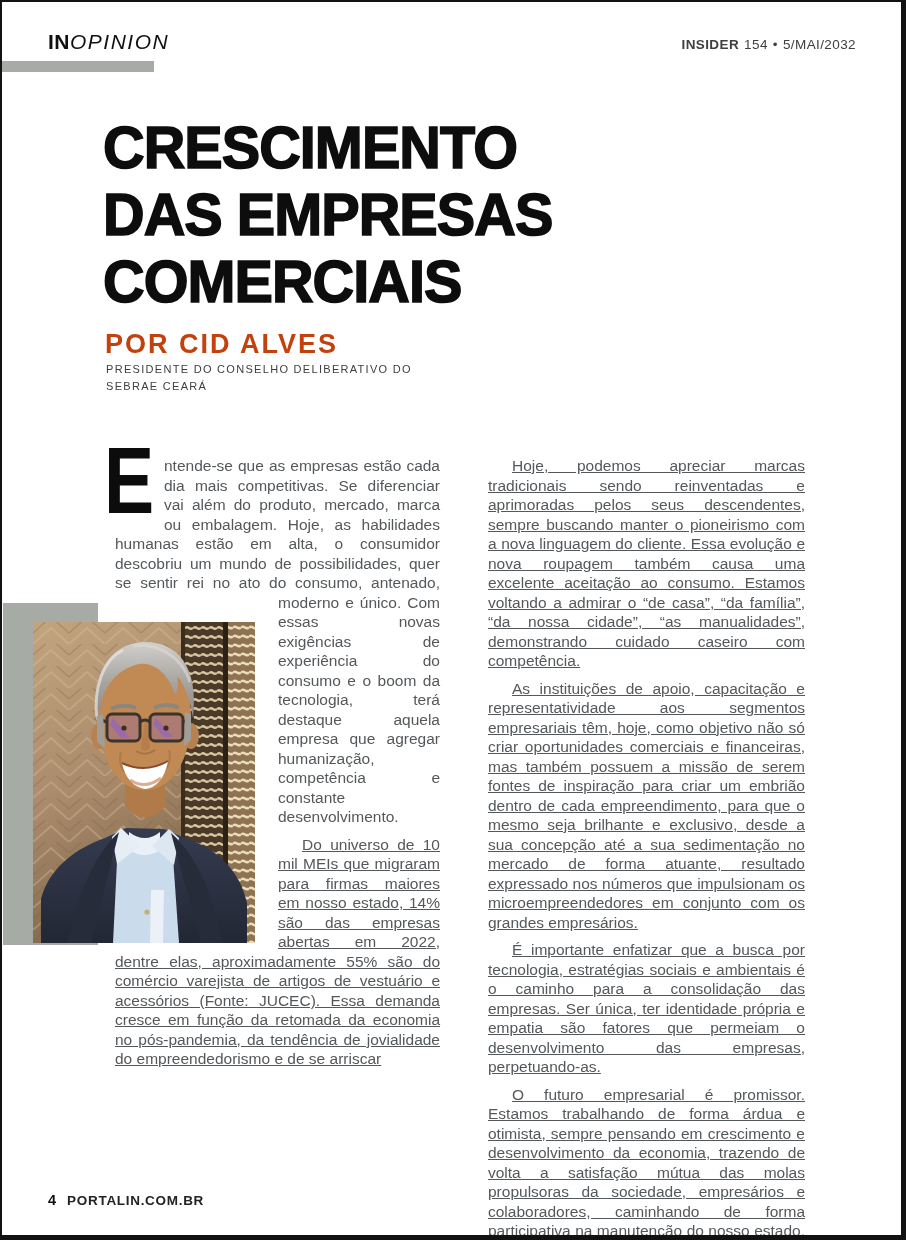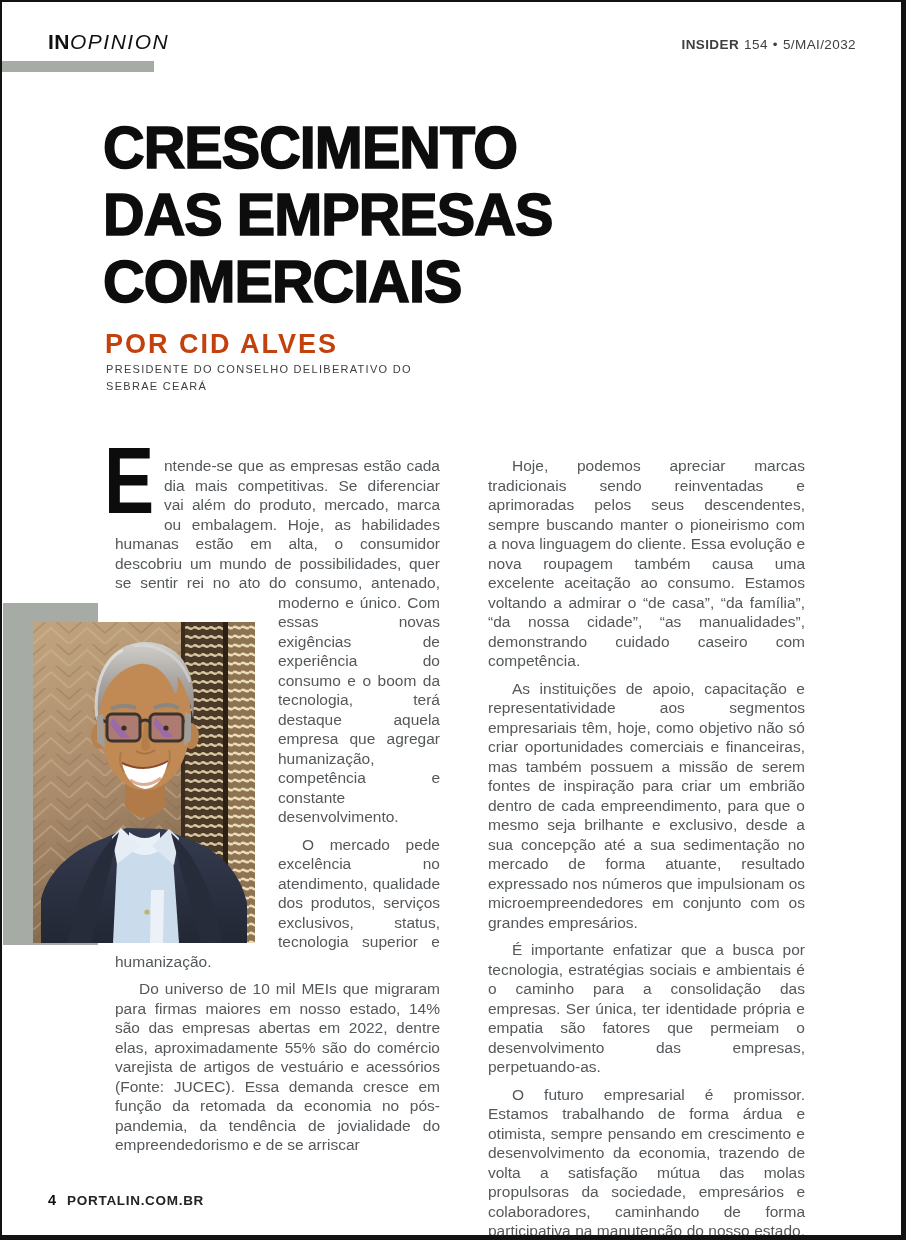--- a/index.html
+++ b/index.html
@@ -20,21 +20,21 @@
   
   .title{position:absolute;left:103px;top:114px;font-weight:bold;font-size:60px;line-height:67px;color:#0d0d0d;letter-spacing:-1px;-webkit-text-stroke:1.6px #0d0d0d;transform:scaleX(.96);transform-origin:left top;}
   .byline{position:absolute;left:105px;top:329px;font-size:27px;font-weight:bold;letter-spacing:2px;color:#c2410c;}
   .role{position:absolute;left:106px;top:361px;width:312px;font-size:11px;line-height:17px;letter-spacing:1.3px;color:#3d4043;}
 
   
   .col{position:absolute;top:448px;font-size:15.5px;line-height:19.5px;color:#54585b;text-align:justify;hyphens:auto;-webkit-hyphens:auto;}
   .col-left{left:107px;width:341px;}
   .col-right{left:480px;width:333px;}
   .col p{margin:8px;}
-  .indent{text-indent:24px;}
+  .indent{text-indent:24px;text-decoration:underline;}
 
   
   .photo-float{
     float:left;width:171px;height:511px;position:relative;
     shape-outside: polygon(0 0, 57px 0, 57px 74px, 0 74px, 0 155px, 171px 155px, 171px 497px, 0 497px);
   }
   .dropcap{position:absolute;left:-3px;top:-14px;font-size:94px;line-height:1;font-weight:bold;color:#0c0c0c;transform:scaleX(.8);transform-origin:left top;}
   .photo-assembly{position:absolute;left:-104px;top:155px;width:255px;height:342px;}
   .gray-rect{position:absolute;left:0;top:0;width:95px;height:342px;background:#a7aba6;}
   .photo{position:absolute;left:30px;top:19px;width:222px;height:321px;}
@@ -163,21 +163,20 @@
           <path d="M64 98 C56 44 84 20 112 20 C144 20 166 44 160 96 C157 76 150 60 144 54 C146 64 144 70 142 72 C134 48 118 40 106 42 C86 46 70 64 68 84 C66 88 65 93 64 98 Z" fill="url(#hairg)"></path>
           <path d="M64 98 C60 66 70 38 90 28" stroke="#e8e6e2" stroke-width="3" fill="none" opacity="0.7"></path>
           <path d="M100 24 C120 20 148 32 157 60" stroke="#dddad6" stroke-width="3" fill="none" opacity="0.6"></path>
           <path d="M64 94 L64 120 L72 126 L70 92 Z" fill="#a19d98"></path>
           <path d="M158 92 L158 118 L151 124 L152 90 Z" fill="#a19d98"></path>
         </svg>
       </div>
     </div>
   </div>
   <p class="body-p"><span>ntende-se que as empresas estão cada dia mais competitivas. Se diferenciar vai além do produto, mercado, marca ou embalagem. Hoje, as habilidades humanas estão em alta, o consumidor descobriu um mundo de possibilidades, quer se sentir rei no ato do consumo, antenado, moderno e único. Com essas novas exigências de experiência do consumo e o boom da tecnologia, terá destaque aquela empresa que agregar humanização, competência e constante desenvolvimento.</span></p>
-  <p class="body-p indent"><span>O mercado pede excelência no atendimento, qualidade dos produtos, serviços exclusivos, status, tecnologia superior e humanização.</span></p>
   <p class="body-p indent"><span>Do universo de 10 mil MEIs que migraram para firmas maiores em nosso estado, 14% são das empresas abertas em 2022, dentre elas, aproximadamente 55% são do comércio varejista de artigos de vestuário e acessórios (Fonte: JUCEC). Essa demanda cresce em função da retomada da economia no pós-pandemia, da tendência de jovialidade do empreendedorismo e de se arriscar</span></p>
 </div>
 
 <div class="col col-right">
   <p class="body-p indent"><span>Hoje, podemos apreciar marcas tradicionais sendo reinventadas e aprimoradas pelos seus descendentes, sempre buscando manter o pioneirismo com a nova linguagem do cliente. Essa evolução e nova roupagem também causa uma excelente aceitação ao consumo. Estamos voltando a admirar o “de casa”, “da família”, “da nossa cidade”, “as manualidades”, demonstrando cuidado caseiro com competência.</span></p>
   <p class="body-p indent"><span>As instituições de apoio, capacitação e representatividade aos segmentos empresariais têm, hoje, como objetivo não só criar oportunidades comerciais e financeiras, mas também possuem a missão de serem fontes de inspiração para criar um embrião dentro de cada empreendimento, para que o mesmo seja brilhante e exclusivo, desde a sua concepção até a sua sedimentação no mercado de forma atuante, resultado expressado nos números que impulsionam os microempreendedores em conjunto com os grandes empresários.</span></p>
   <p class="body-p indent"><span>É importante enfatizar que a busca por tecnologia, estratégias sociais e ambientais é o caminho para a consolidação das empresas. Ser única, ter identidade própria e empatia são fatores que permeiam o desenvolvimento das empresas, perpetuando-as.</span></p>
   <p class="body-p indent"><span>O futuro empresarial é promissor. Estamos trabalhando de forma árdua e otimista, sempre pensando em crescimento e desenvolvimento da economia, trazendo de volta a satisfação mútua das molas propulsoras da sociedade, empresários e colaboradores, caminhando de forma participativa na manutenção do nosso estado.</span><span class="endmark">✱</span></p>
 </div>
 

